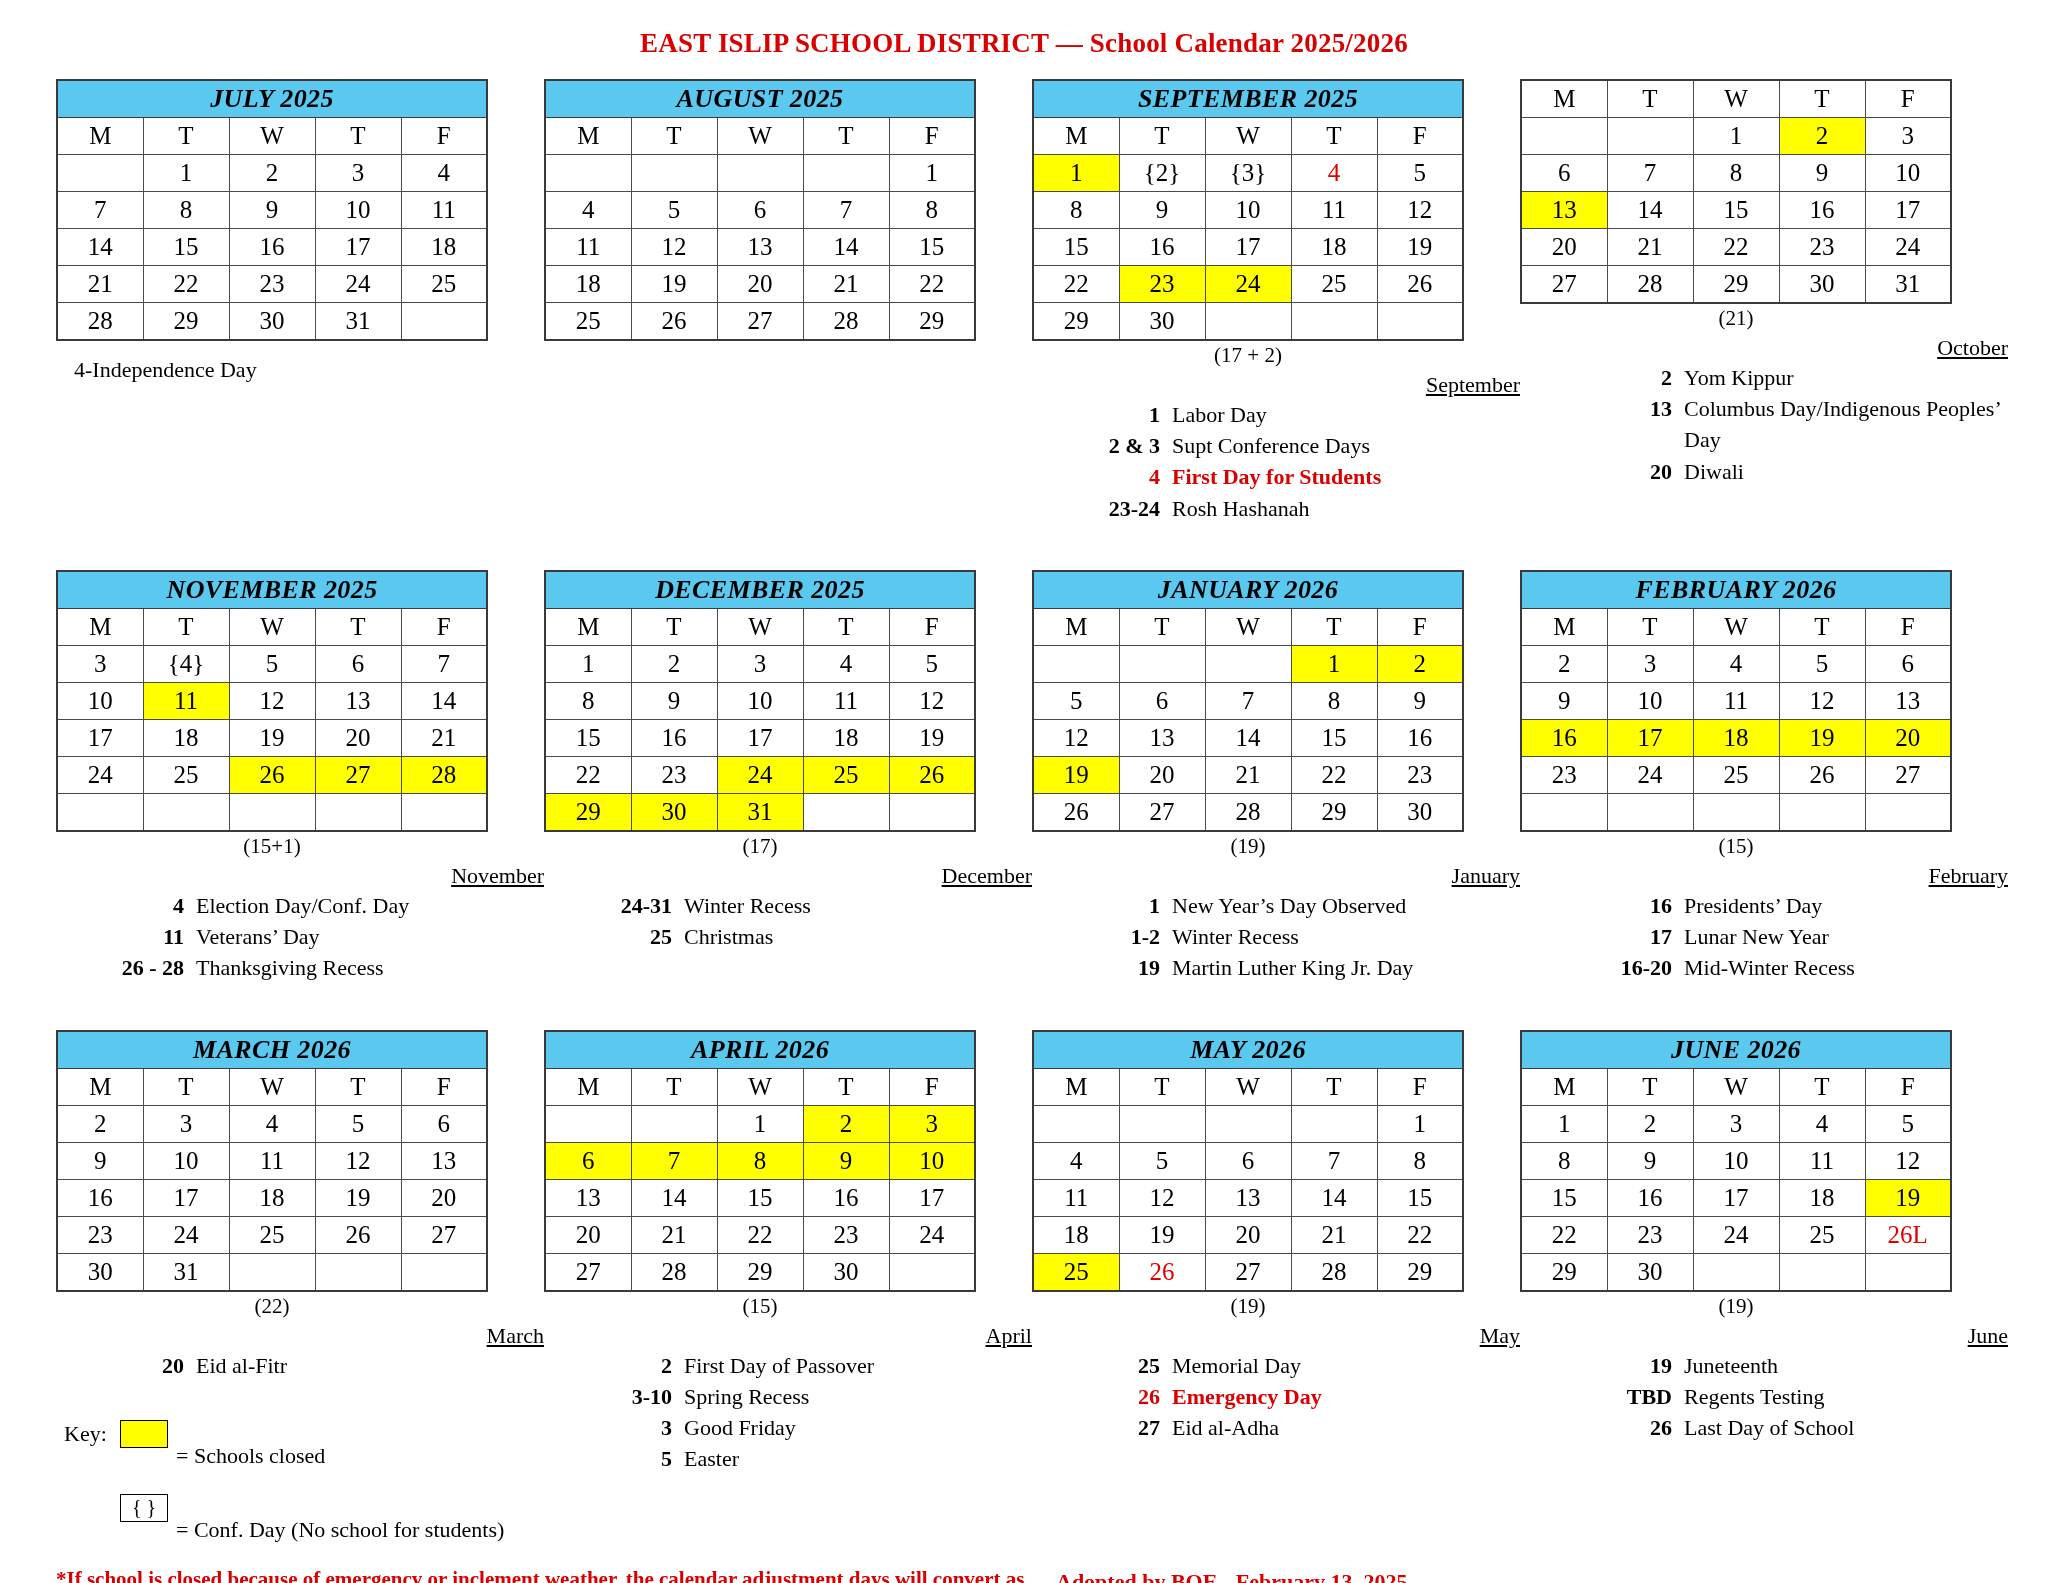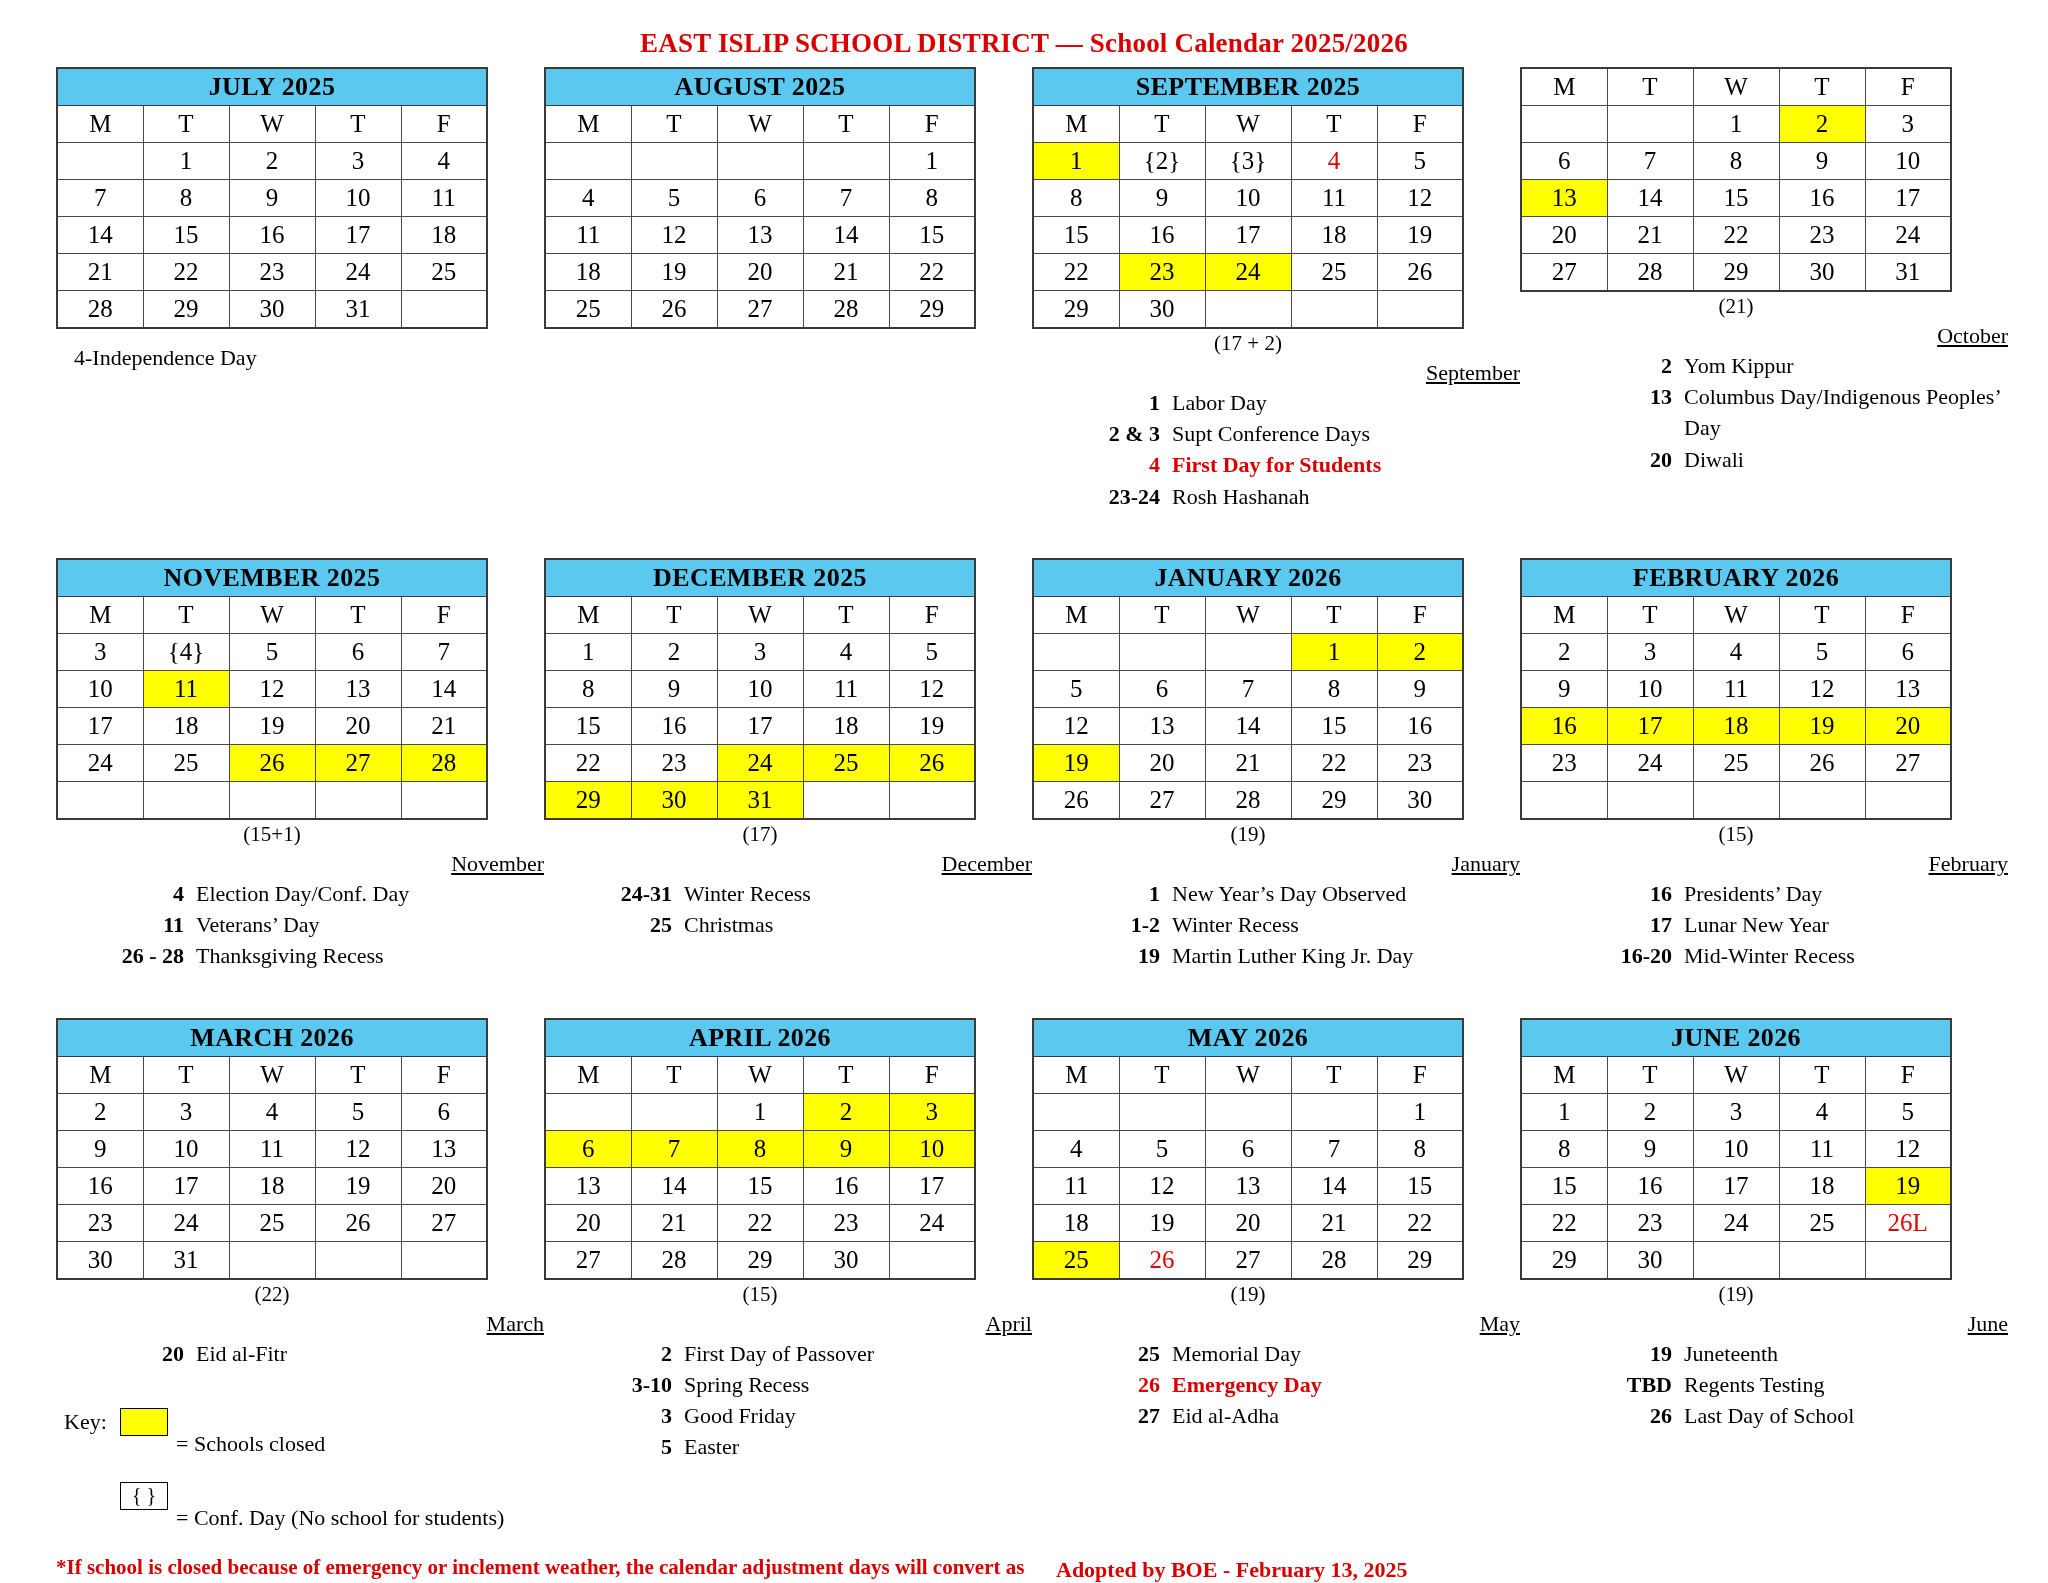--- a/index.html
+++ b/index.html
@@ -24,21 +24,21 @@
   }
 
   
   .doc-title {
     text-align: center;
     color: #d80000;
     font-weight: bold;
     font-size: 27px;
     letter-spacing: .2px;
     padding-top: 28px;
-    padding-bottom: 8px;
+    padding-bottom: 20px;
     font-family: "Liberation Serif", "DejaVu Serif", serif;
   }
 
   
   .months-row {
     display: flex;
     justify-content: flex-start;
     padding-left: 56px;
     padding-right: 40px;
     gap: 0px;
@@ -61,20 +61,21 @@
     font-size: 25px;
     height: 36px;
     padding: 0;
     font-family: "Liberation Serif", "DejaVu Serif", serif;
     font-weight: normal;
     line-height: 36px;
     vertical-align: middle;
   }
   table.cal .month-head {
     background: #5bc8f0;
+    font-style: italic;
     font-weight: bold;
     font-size: 26px;
     letter-spacing: .4px;
     height: 36px;
     border: 1.4px solid #3a3a3a;
   }
   table.cal .dow td {
     font-size: 25px;
   }
   td.hl {

